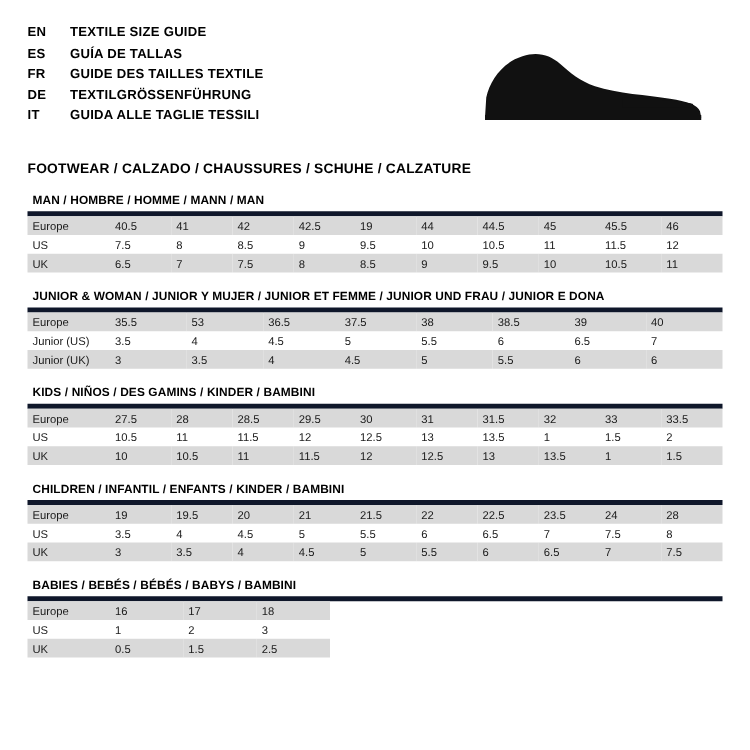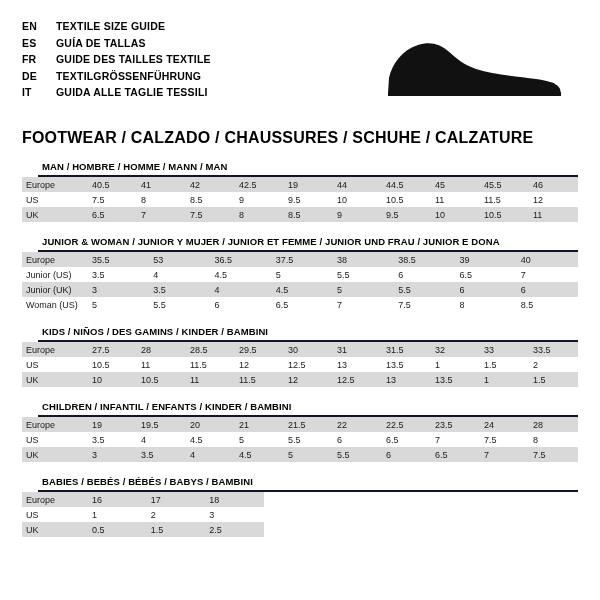--- a/index.html
+++ b/index.html
@@ -51,36 +51,35 @@
   .shoe {
     position: absolute;
     right: 10px;
     top: 16px;
     width: 190px;
     height: 70px;
   }
 
   .section-head {
     margin-top: 15px;
-    font-size: 16px;
+    font-size: 11px;
     font-weight: bold;
     letter-spacing: 0.2px;
   }
 
   
   .group {
     margin-top: 14px;
   }
   .group-title {
     font-size: 9.5px;
     font-weight: bold;
     letter-spacing: 0.1px;
     padding: 0 0 3px 4px;
-    border-bottom: 2px solid #0f172a;
-    margin-left: 16px;
+    border-bottom: 4px solid #0f172a;
   }
   table.sizes {
     border-collapse: collapse;
     width: 100%;
     table-layout: fixed;
     font-size: 9px;
   }
   table.sizes td {
     height: 15px;
     padding: 0 0 0 4px;
@@ -220,31 +219,20 @@
           <td class="rowlabel">Junior (UK)</td>
           <td>3</td>
           <td>3.5</td>
           <td>4</td>
           <td>4.5</td>
           <td>5</td>
           <td>5.5</td>
           <td>6</td>
           <td>6</td>
         </tr>
-        <tr>
-          <td class="rowlabel">Woman (US)</td>
-          <td>5</td>
-          <td>5.5</td>
-          <td>6</td>
-          <td>6.5</td>
-          <td>7</td>
-          <td>7.5</td>
-          <td>8</td>
-          <td>8.5</td>
-        </tr>
       </tbody>
     </table>
   </div>
 
   <div class="group">
     <div class="group-title">KIDS / NIÑOS / DES GAMINS / KINDER / BAMBINI</div>
     <table class="sizes">
       <tbody>
         <tr class="shade">
           <td class="rowlabel">Europe</td>

